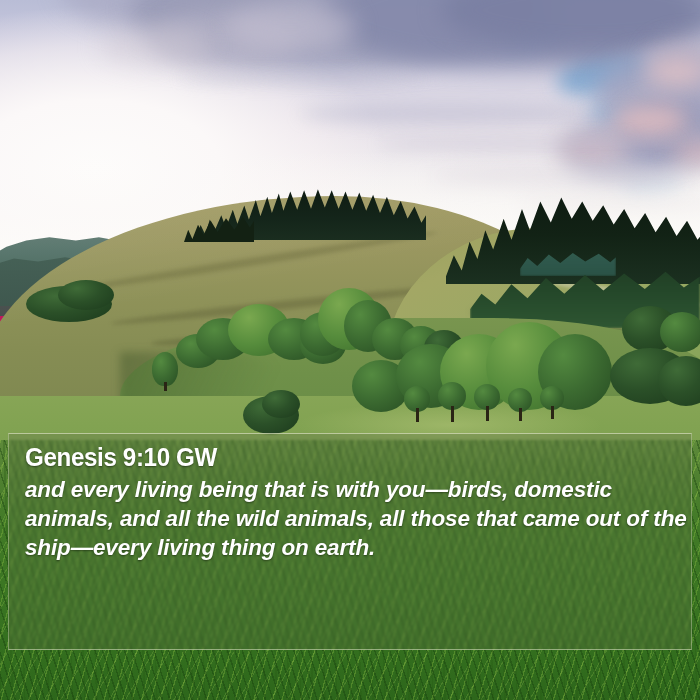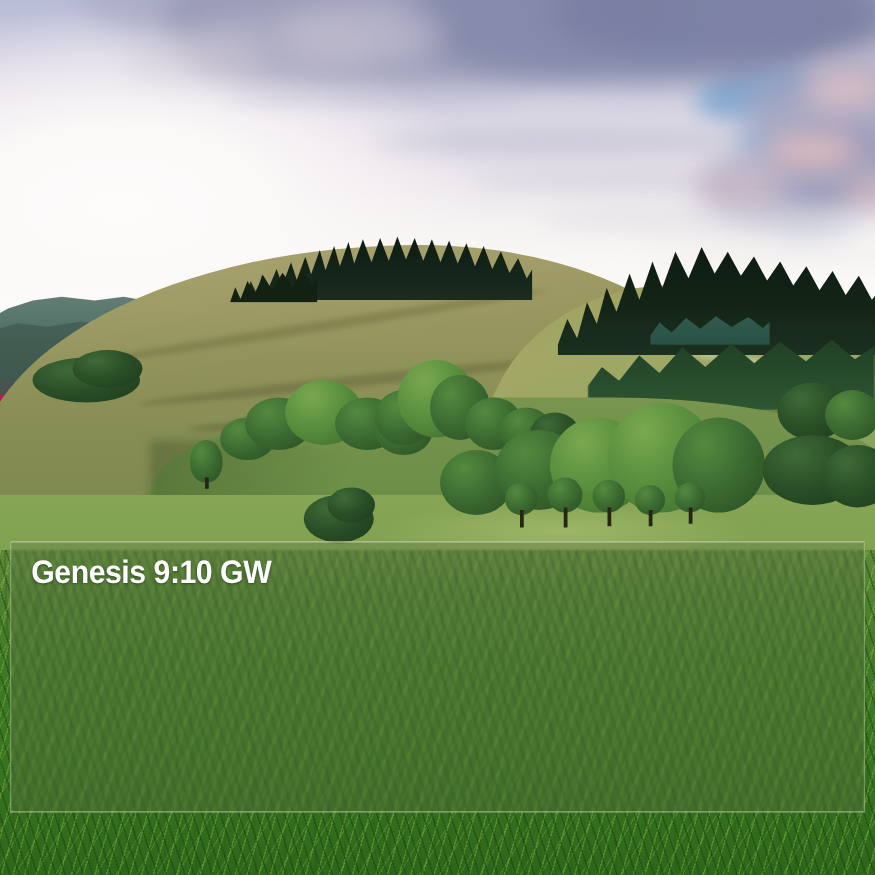--- a/index.html
+++ b/index.html
@@ -437,15 +437,16 @@
   <div class="trunk tr-o5t"></div>
 
   <div class="grass">
 
     <div class="grass-tex"></div>
 
   </div>
 
   <div class="verse-panel">
     <p class="verse-ref">Genesis 9:10 GW</p>
+    <p class="verse-body">and every living being that is with you—birds, domestic animals, and all the wild animals, all those that came out of the ship—every living thing on earth.</p>
   </div>
 
 </div>
 
 </body></html>

